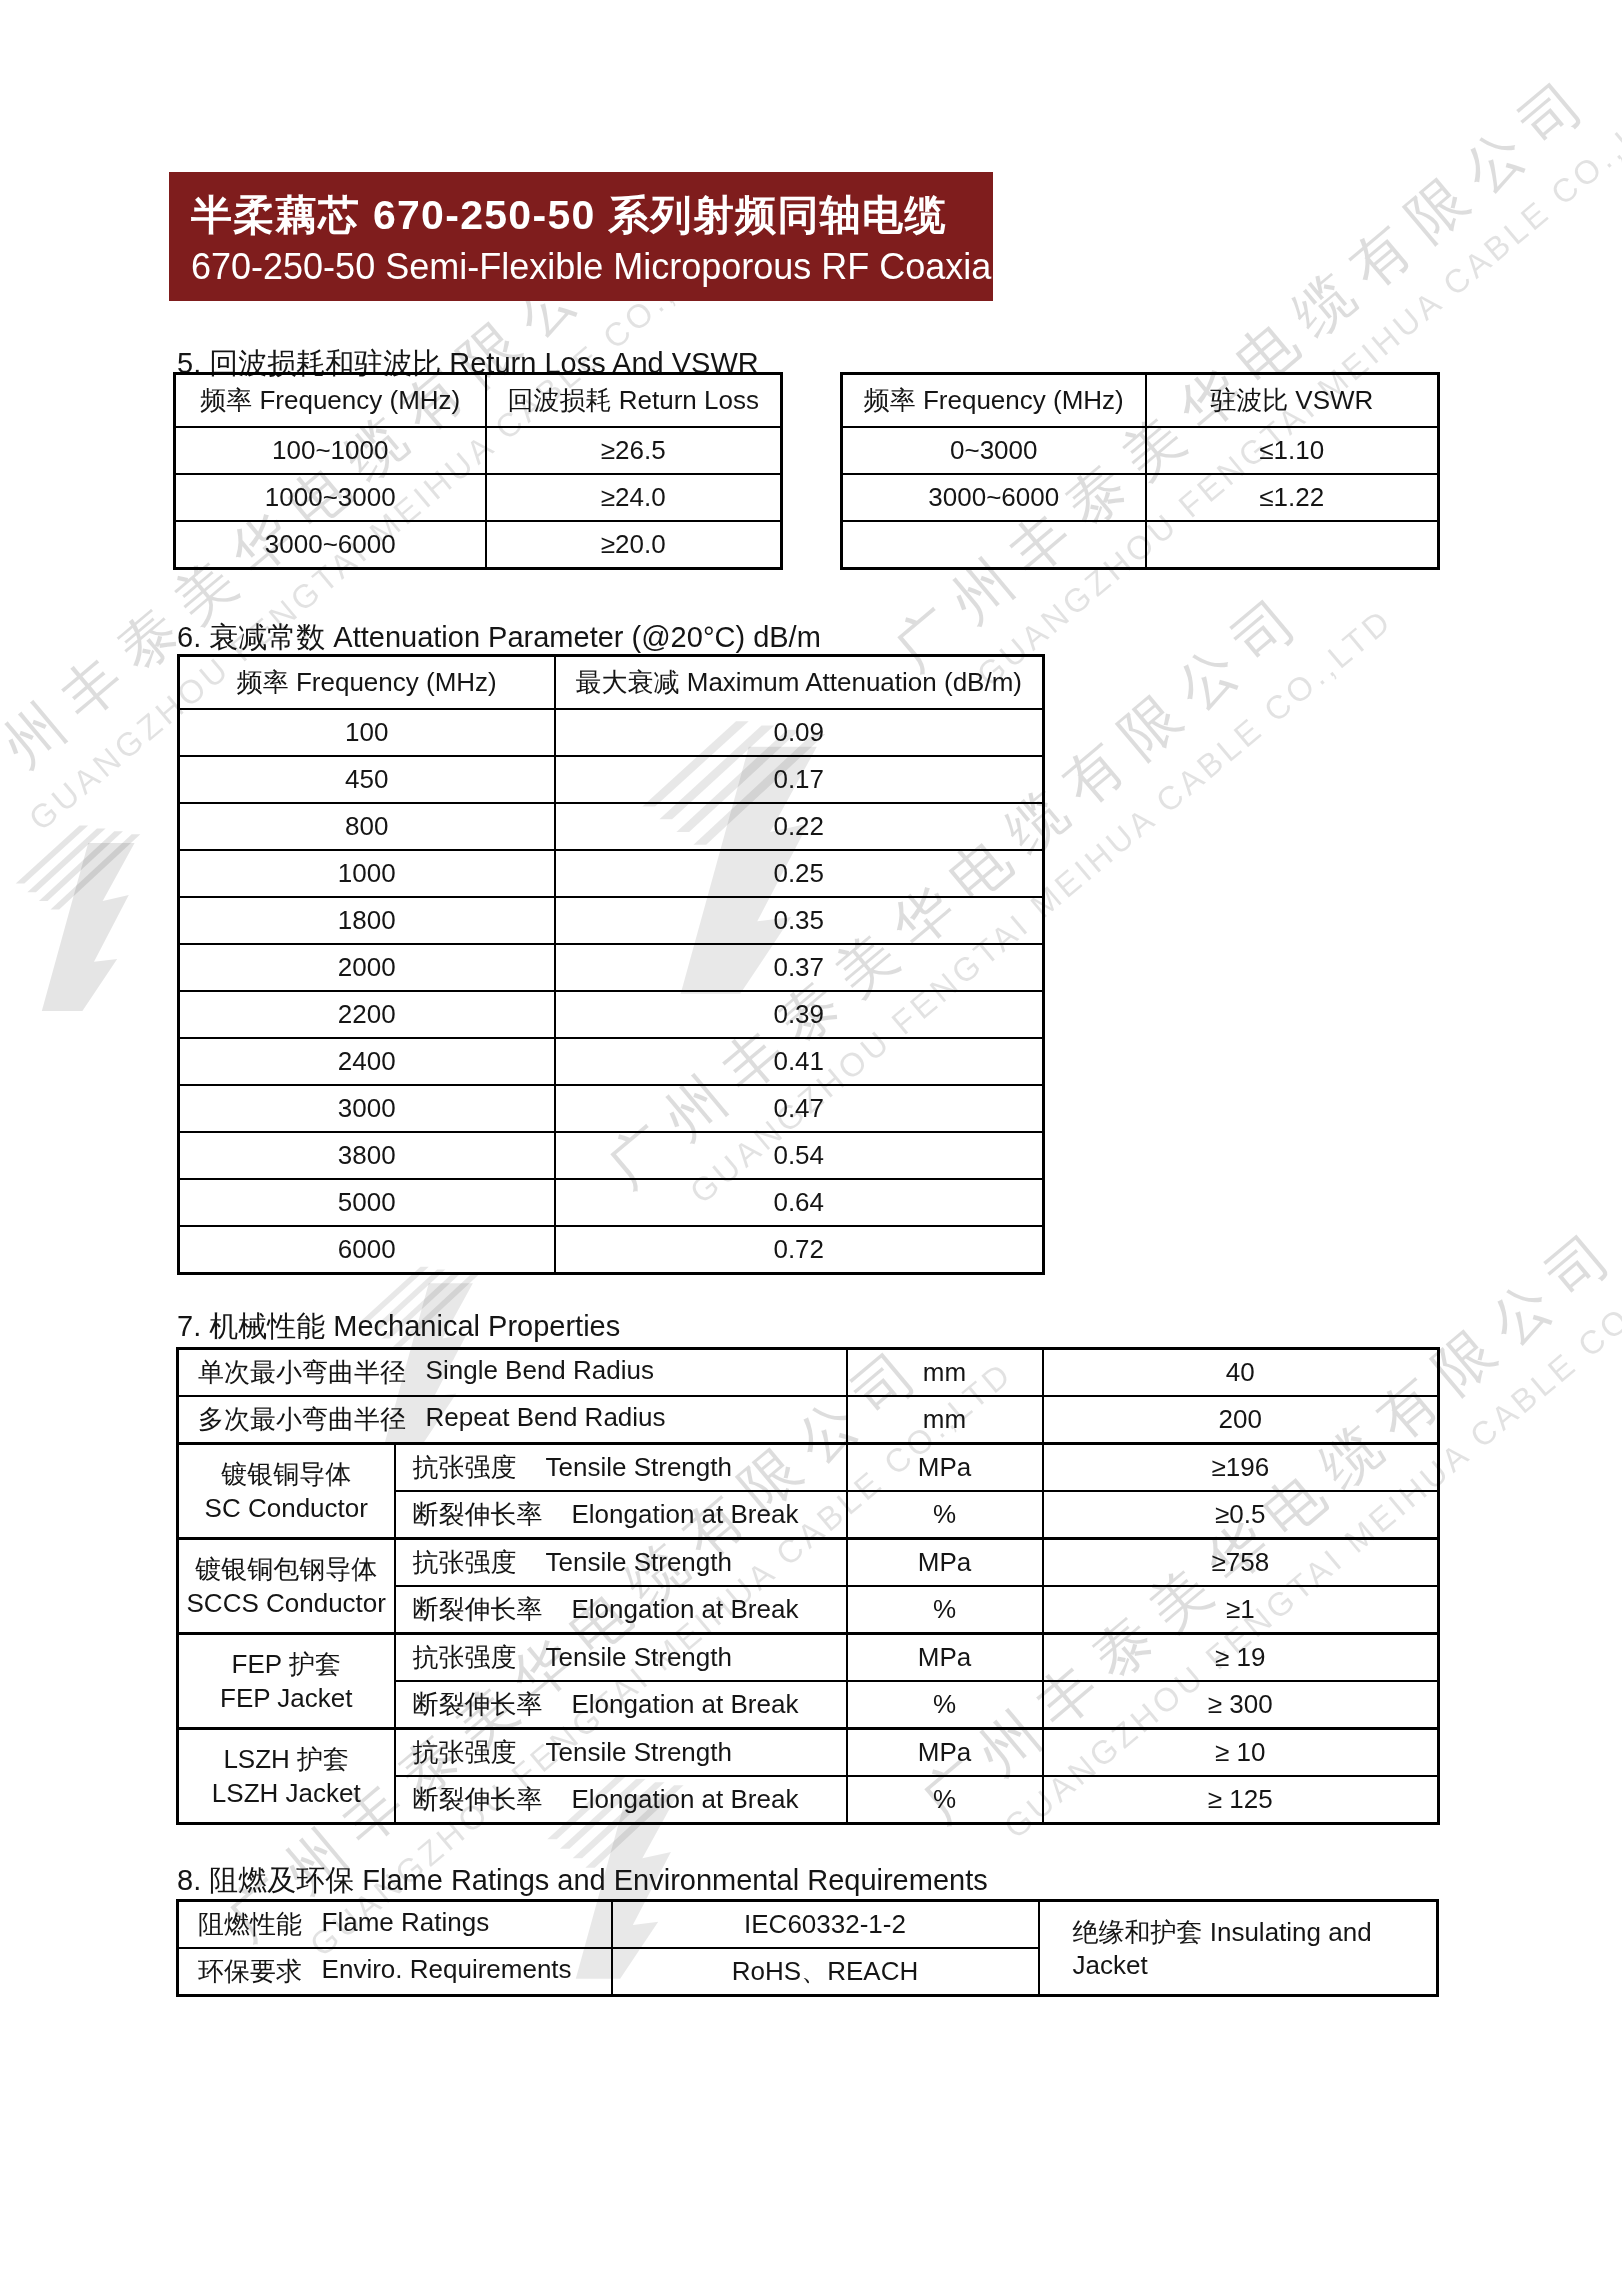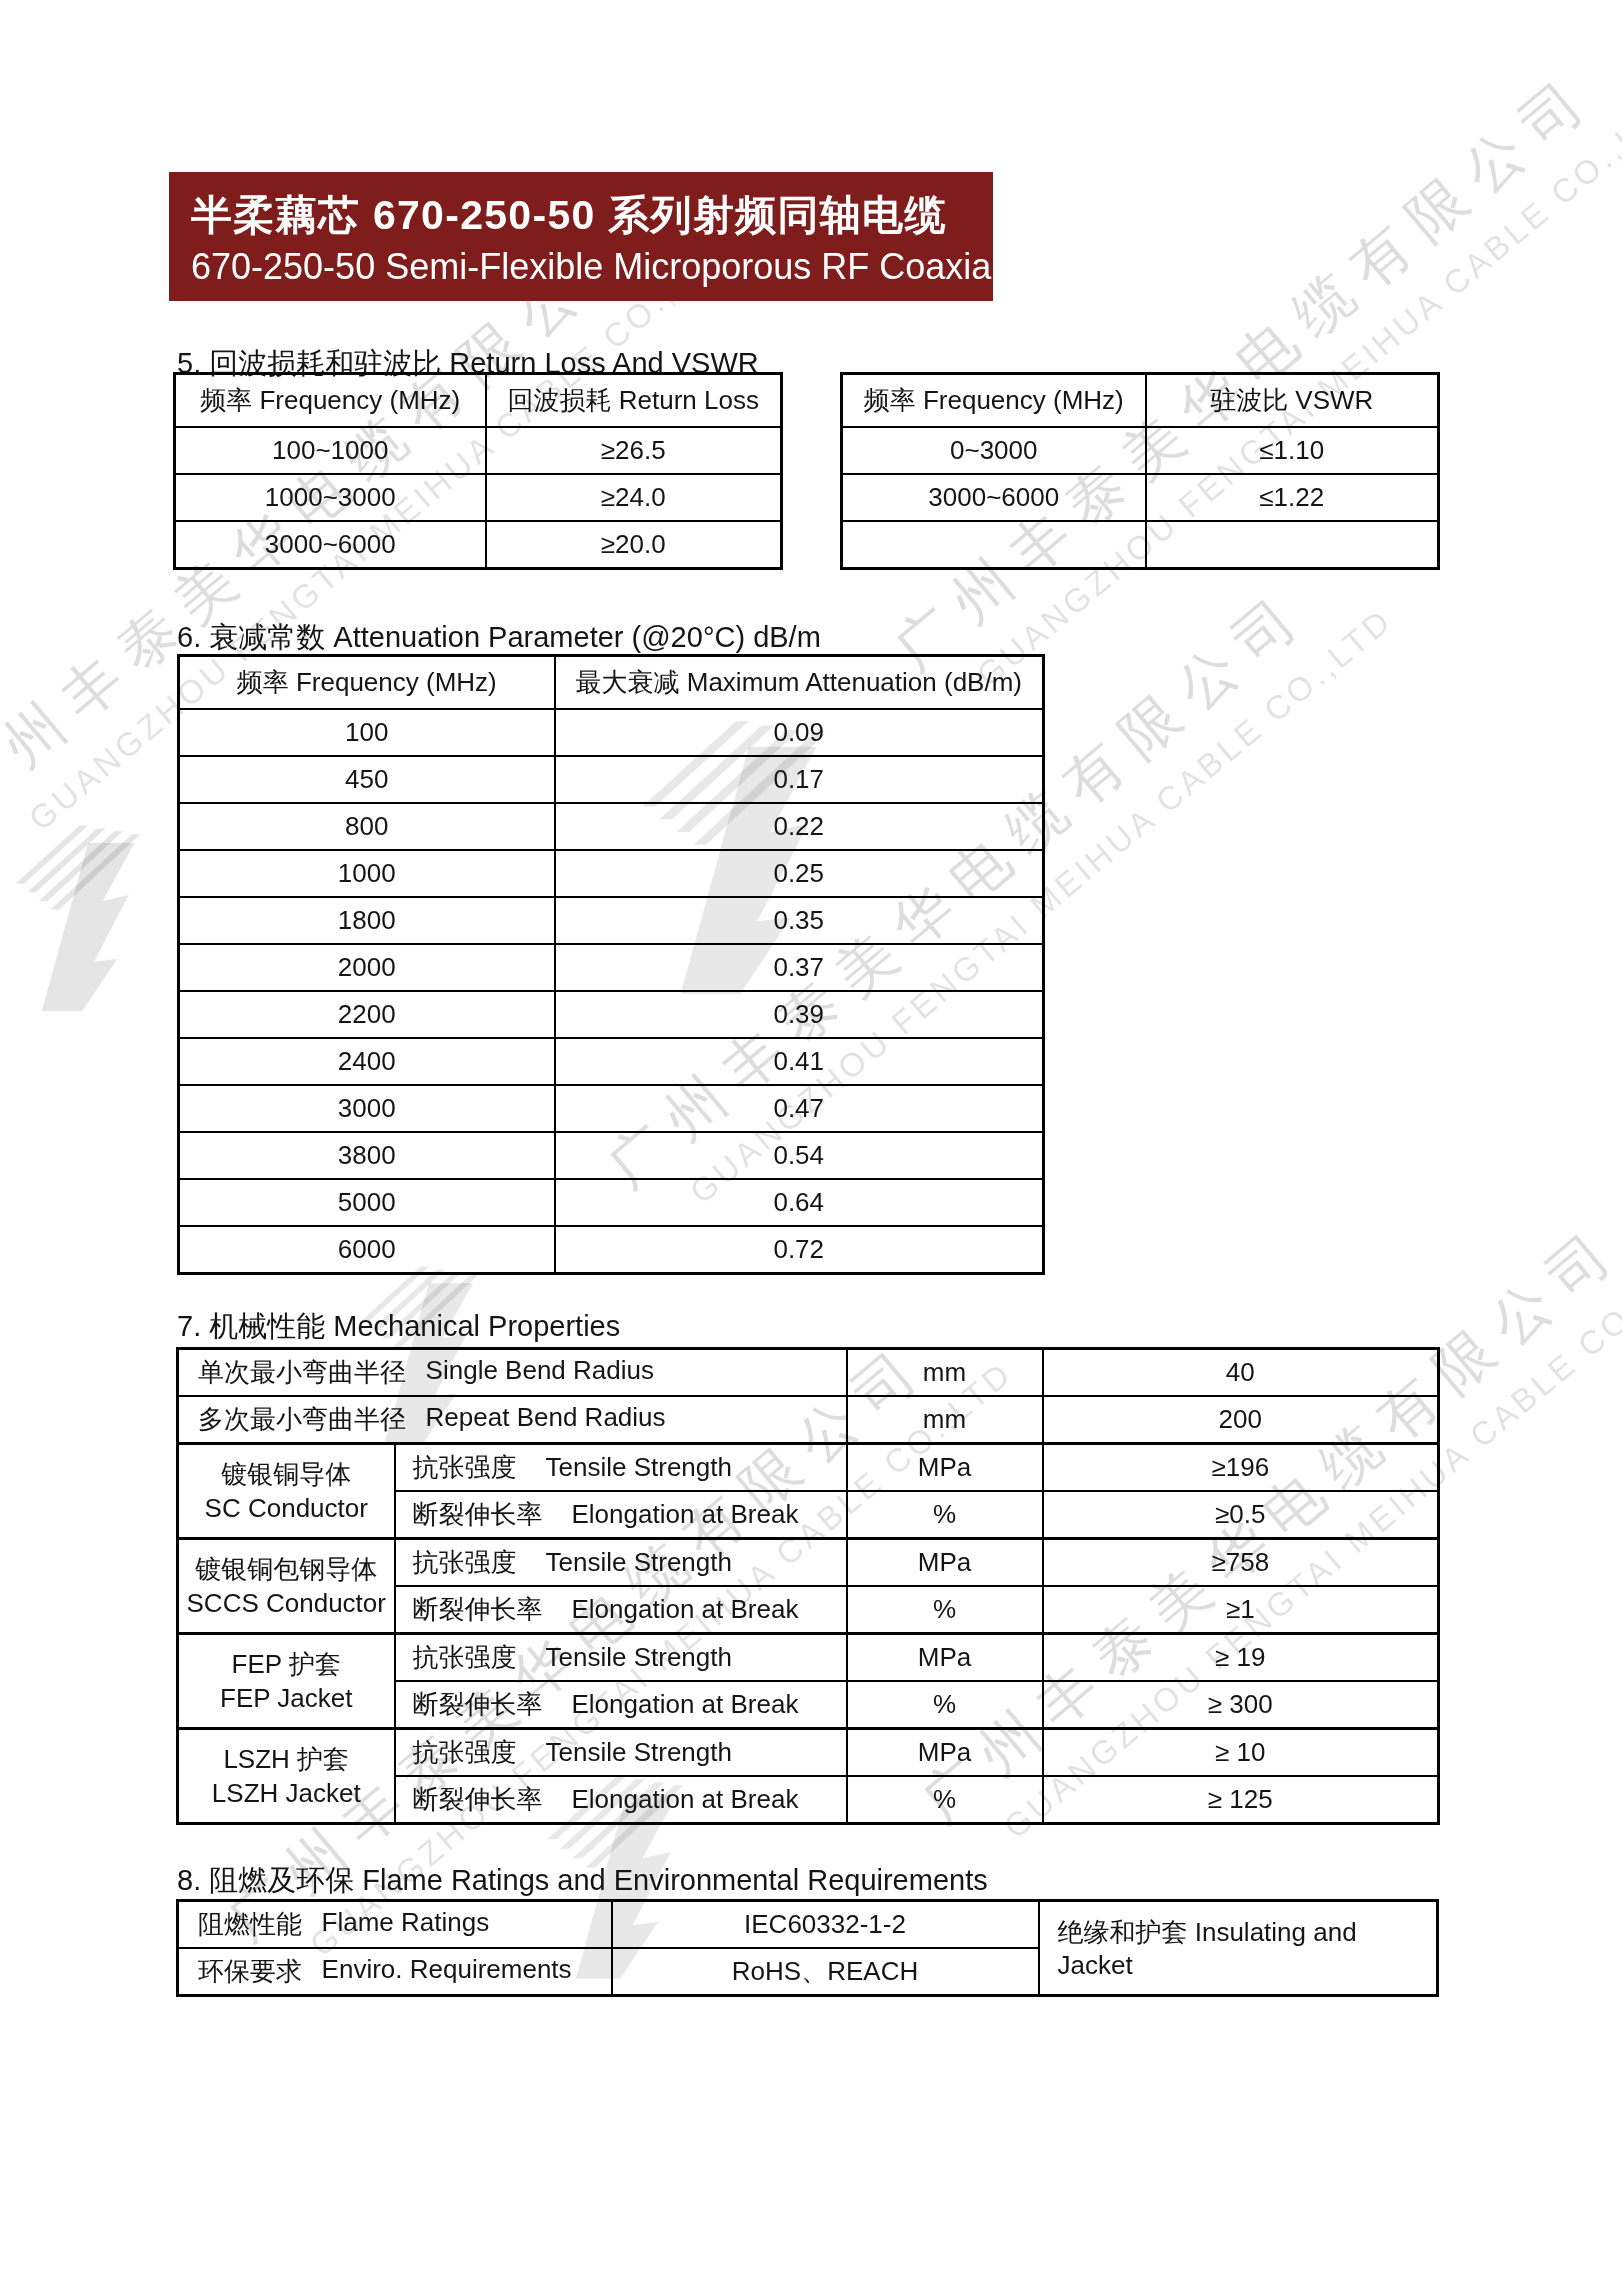--- a/index.html
+++ b/index.html
@@ -378,21 +378,21 @@
       </colgroup>
     <tbody>
         <tr class="r">
       <td class="left">
         <div class="pair2">
               <span>阻燃性能</span>
               <span>Flame Ratings</span>
             </div>
       </td>
       <td>IEC60332-1-2</td>
-      <td rowspan="2" class="left" style="padding-left:18px">绝缘和护套 Insulating and Jacket</td>
+      <td rowspan="2" class="left" style="padding-left:33px">绝缘和护套 Insulating and Jacket</td>
     </tr>
     <tr class="r">
       <td class="left">
         <div class="pair2">
               <span>环保要求</span>
               <span>Enviro. Requirements</span>
             </div>
       </td>
       <td>RoHS、REACH</td>
     </tr>

